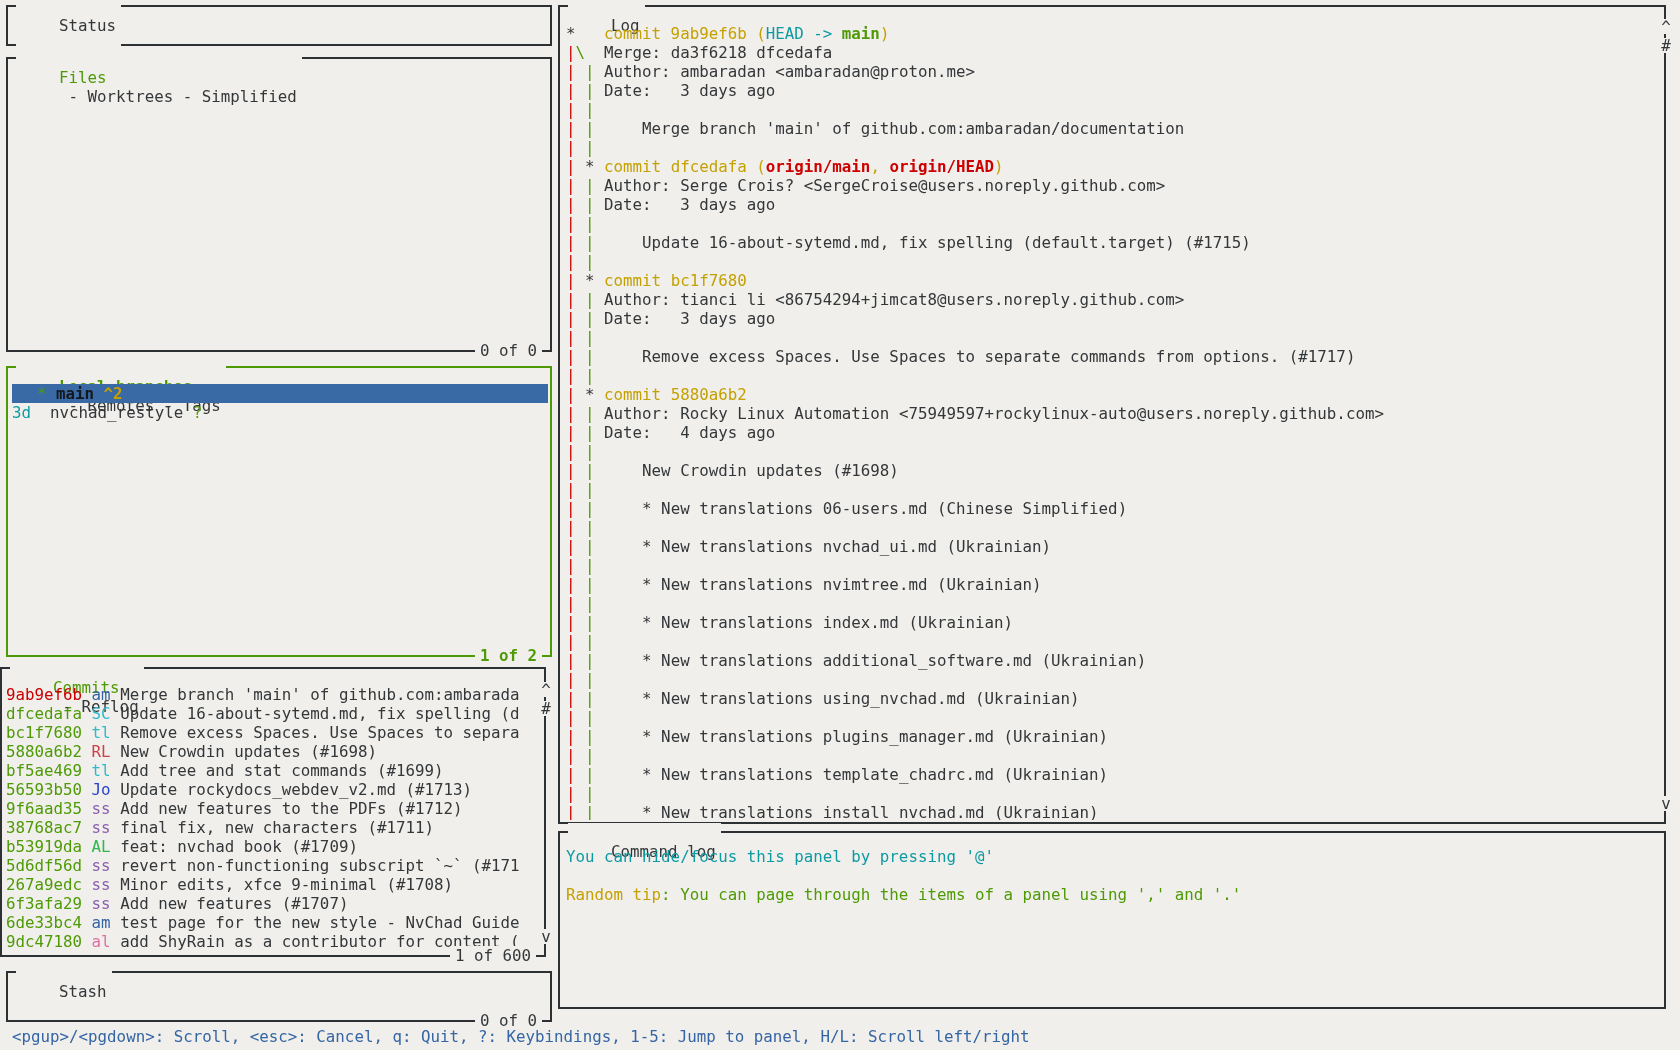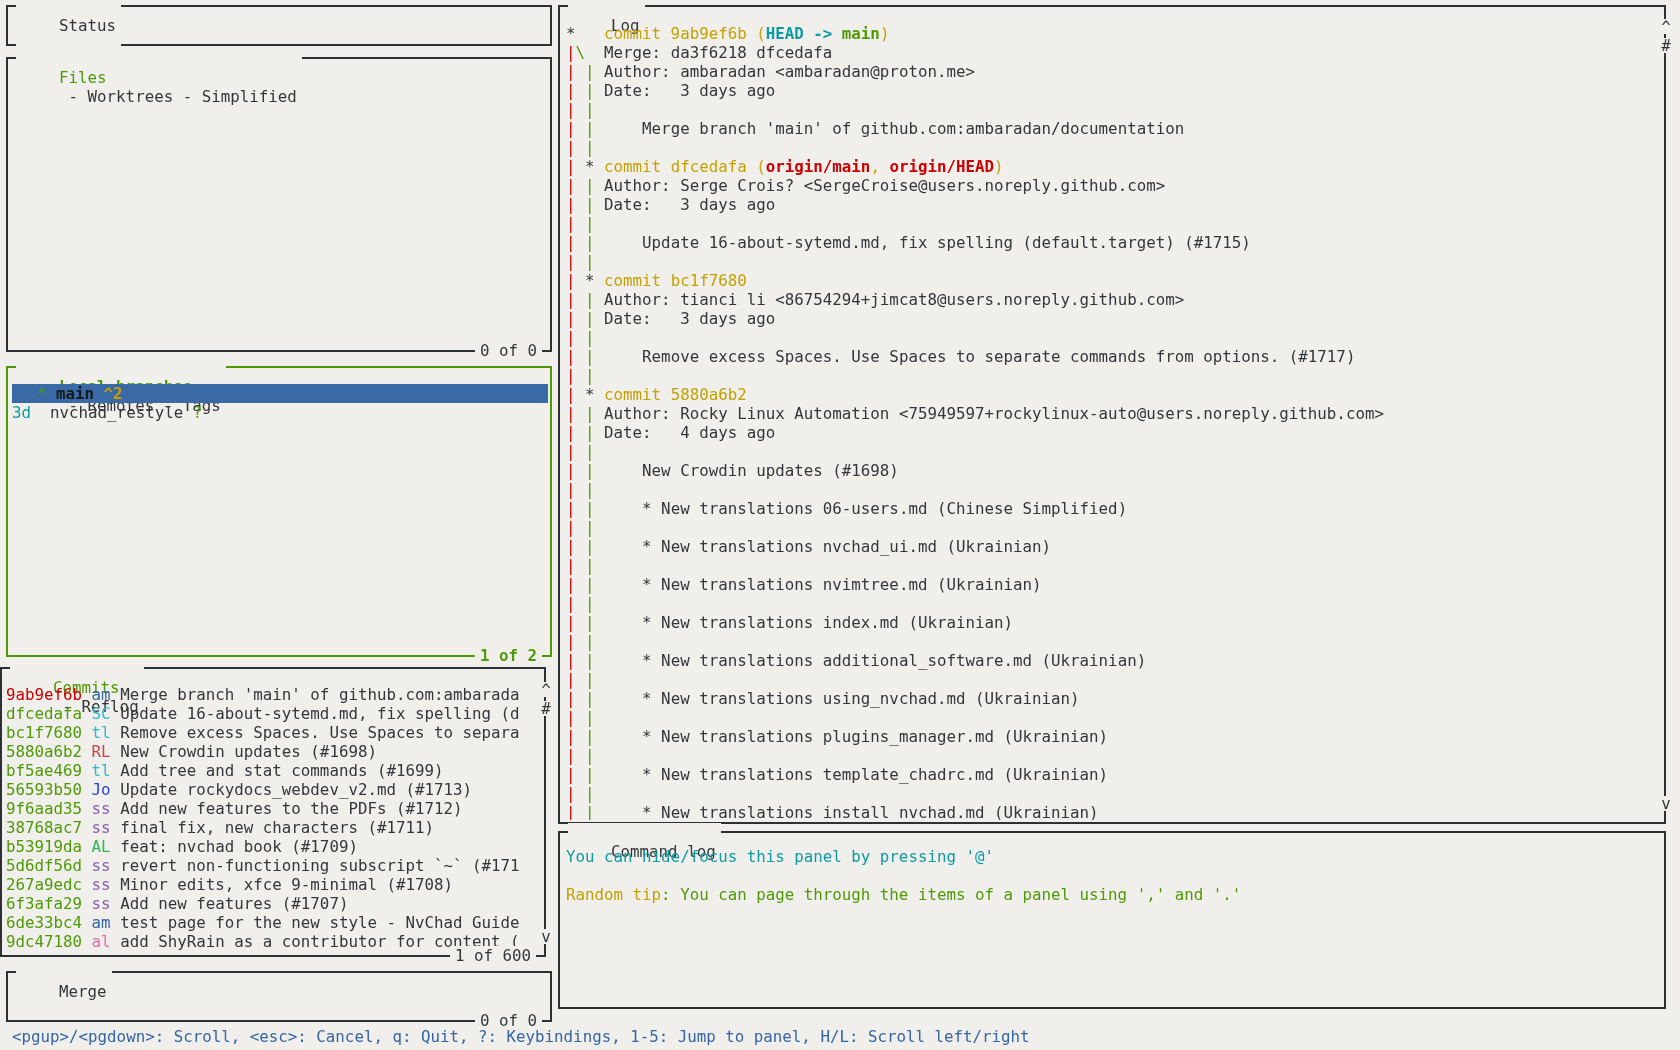--- a/index.html
+++ b/index.html
@@ -18,21 +18,21 @@
   .row.sel{background:var(--selbg);margin-left:-6px;padding-left:12px;margin-right:-2px}
   .sch{position:absolute;right:-9px;width:14px;text-align:center;background:var(--bg);line-height:15px;z-index:2;color:var(--fg)}
   #log .s-up{top:12px}#log .s-thumb{top:31px}#log .s-down{top:789px}
   #commits .s-up{top:13px}#commits .s-thumb{top:32px}#commits .s-down{top:260px}
   #log .rows{left:6px;top:17px}
   #cmdlog .rows{left:6px;top:14px}
   #bottombar{position:absolute;left:0;top:1026px;width:1680px;height:22px;display:flex;justify-content:space-between;padding:0 12px;box-sizing:border-box;line-height:21px;white-space:pre}
   .k-d{color:var(--fg)} .k-r{color:var(--red)} .k-g{color:var(--green)} .k-y{color:var(--yellow)}
   .k-b{color:var(--blue)} .k-c{color:var(--cyan)} .k-t{color:var(--teal)} .k-p{color:var(--purple)}
   .k-pk{color:var(--pink)} .k-db{color:var(--dkblue)} .k-lg{color:var(--ltgreen)} .k-sa{color:var(--salmon)}
-  .k-cb{color:var(--teal);font-weight:bold} .k-gb{color:var(--green);font-weight:bold}
+  .k-cb{color:var(--teal);font-weight:normal} .k-gb{color:var(--green);font-weight:bold}
   .k-rb{color:var(--red);font-weight:bold} .k-yb{color:var(--yellow);font-weight:bold}
   .k-selfg{color:var(--selfg);font-weight:bold}
   .k-pu{color:var(--purple);text-decoration:underline} .k-yu{color:var(--yellow);text-decoration:underline}
 </style>
 </head>
 <body>
 
 <div class="panel" id="status" style="left:6px;top:5px;width:546px;height:41px">
   <span class="ptitle">
     <span class="k-d">Status</span>
@@ -63,21 +63,21 @@
   </span>
   <div class="rows"><div class="row"><span class="k-r">9ab9ef6b</span><span class="k-d"> </span><span class="k-b">am</span><span class="k-d"> Merge branch 'main' of github.com:ambarada</span></div><div class="row"><span class="k-g">dfcedafa</span><span class="k-d"> </span><span class="k-c">SC</span><span class="k-d"> Update 16-about-sytemd.md, fix spelling (d</span></div><div class="row"><span class="k-g">bc1f7680</span><span class="k-d"> </span><span class="k-c">tl</span><span class="k-d"> Remove excess Spaces. Use Spaces to separa</span></div><div class="row"><span class="k-g">5880a6b2</span><span class="k-d"> </span><span class="k-sa">RL</span><span class="k-d"> New Crowdin updates (#1698)</span></div><div class="row"><span class="k-g">bf5ae469</span><span class="k-d"> </span><span class="k-c">tl</span><span class="k-d"> Add tree and stat commands (#1699)</span></div><div class="row"><span class="k-g">56593b50</span><span class="k-d"> </span><span class="k-db">Jo</span><span class="k-d"> Update rockydocs_webdev_v2.md (#1713)</span></div><div class="row"><span class="k-g">9f6aad35</span><span class="k-d"> </span><span class="k-p">ss</span><span class="k-d"> Add new features to the PDFs (#1712)</span></div><div class="row"><span class="k-g">38768ac7</span><span class="k-d"> </span><span class="k-p">ss</span><span class="k-d"> final fix, new characters (#1711)</span></div><div class="row"><span class="k-g">b53919da</span><span class="k-d"> </span><span class="k-lg">AL</span><span class="k-d"> feat: nvchad book (#1709)</span></div><div class="row"><span class="k-g">5d6df56d</span><span class="k-d"> </span><span class="k-p">ss</span><span class="k-d"> revert non-functioning subscript `~` (#171</span></div><div class="row"><span class="k-g">267a9edc</span><span class="k-d"> </span><span class="k-p">ss</span><span class="k-d"> Minor edits, xfce 9-minimal (#1708)</span></div><div class="row"><span class="k-g">6f3afa29</span><span class="k-d"> </span><span class="k-p">ss</span><span class="k-d"> Add new features (#1707)</span></div><div class="row"><span class="k-g">6de33bc4</span><span class="k-d"> </span><span class="k-b">am</span><span class="k-d"> test page for the new style - NvChad Guide</span></div><div class="row"><span class="k-g">9dc47180</span><span class="k-d"> </span><span class="k-pk">al</span><span class="k-d"> add ShyRain as a contributor for content (</span></div></div>
   <span class="sch s-up">^</span>
   <span class="sch s-thumb">#</span>
   <span class="sch s-down">v</span>
   <span class="pcount k-d">1 of 600</span>
 </div>
 
 <div class="panel" id="stash" style="left:6px;top:971px;width:546px;height:51px">
   <span class="ptitle">
-    <span class="k-d">Merge</span>
+    <span class="k-d">Stash</span>
   </span>
   <span class="pcount k-d">0 of 0</span>
 </div>
 
 <div class="panel" id="log" style="left:558px;top:5px;width:1108px;height:819px">
   <span class="ptitle">
     <span class="k-d">Log</span>
   </span>
   <div class="rows"><div class="row"><span class="k-d">*   </span><span class="k-y">commit 9ab9ef6b (</span><span class="k-cb">HEAD -&gt; </span><span class="k-gb">main</span><span class="k-y">)</span></div><div class="row"><span class="k-r">|</span><span class="k-g">\</span><span class="k-d">  Merge: da3f6218 dfcedafa</span></div><div class="row"><span class="k-r">| </span><span class="k-g">|</span><span class="k-d"> Author: ambaradan &lt;ambaradan@proton.me&gt;</span></div><div class="row"><span class="k-r">| </span><span class="k-g">|</span><span class="k-d"> Date:   3 days ago</span></div><div class="row"><span class="k-r">| </span><span class="k-g">|</span></div><div class="row"><span class="k-r">| </span><span class="k-g">|</span><span class="k-d">     Merge branch 'main' of github.com:ambaradan/documentation</span></div><div class="row"><span class="k-r">| </span><span class="k-g">|</span></div><div class="row"><span class="k-r">| </span><span class="k-d">* </span><span class="k-y">commit dfcedafa (</span><span class="k-rb">origin/main</span><span class="k-y">, </span><span class="k-rb">origin/HEAD</span><span class="k-y">)</span></div><div class="row"><span class="k-r">| </span><span class="k-g">|</span><span class="k-d"> Author: Serge Crois? &lt;SergeCroise@users.noreply.github.com&gt;</span></div><div class="row"><span class="k-r">| </span><span class="k-g">|</span><span class="k-d"> Date:   3 days ago</span></div><div class="row"><span class="k-r">| </span><span class="k-g">|</span></div><div class="row"><span class="k-r">| </span><span class="k-g">|</span><span class="k-d">     Update 16-about-sytemd.md, fix spelling (default.target) (#1715)</span></div><div class="row"><span class="k-r">| </span><span class="k-g">|</span></div><div class="row"><span class="k-r">| </span><span class="k-d">* </span><span class="k-y">commit bc1f7680</span></div><div class="row"><span class="k-r">| </span><span class="k-g">|</span><span class="k-d"> Author: tianci li &lt;86754294+jimcat8@users.noreply.github.com&gt;</span></div><div class="row"><span class="k-r">| </span><span class="k-g">|</span><span class="k-d"> Date:   3 days ago</span></div><div class="row"><span class="k-r">| </span><span class="k-g">|</span></div><div class="row"><span class="k-r">| </span><span class="k-g">|</span><span class="k-d">     Remove excess Spaces. Use Spaces to separate commands from options. (#1717)</span></div><div class="row"><span class="k-r">| </span><span class="k-g">|</span></div><div class="row"><span class="k-r">| </span><span class="k-d">* </span><span class="k-y">commit 5880a6b2</span></div><div class="row"><span class="k-r">| </span><span class="k-g">|</span><span class="k-d"> Author: Rocky Linux Automation &lt;75949597+rockylinux-auto@users.noreply.github.com&gt;</span></div><div class="row"><span class="k-r">| </span><span class="k-g">|</span><span class="k-d"> Date:   4 days ago</span></div><div class="row"><span class="k-r">| </span><span class="k-g">|</span></div><div class="row"><span class="k-r">| </span><span class="k-g">|</span><span class="k-d">     New Crowdin updates (#1698)</span></div><div class="row"><span class="k-r">| </span><span class="k-g">|</span></div><div class="row"><span class="k-r">| </span><span class="k-g">|</span><span class="k-d">     * New translations 06-users.md (Chinese Simplified)</span></div><div class="row"><span class="k-r">| </span><span class="k-g">|</span></div><div class="row"><span class="k-r">| </span><span class="k-g">|</span><span class="k-d">     * New translations nvchad_ui.md (Ukrainian)</span></div><div class="row"><span class="k-r">| </span><span class="k-g">|</span></div><div class="row"><span class="k-r">| </span><span class="k-g">|</span><span class="k-d">     * New translations nvimtree.md (Ukrainian)</span></div><div class="row"><span class="k-r">| </span><span class="k-g">|</span></div><div class="row"><span class="k-r">| </span><span class="k-g">|</span><span class="k-d">     * New translations index.md (Ukrainian)</span></div><div class="row"><span class="k-r">| </span><span class="k-g">|</span></div><div class="row"><span class="k-r">| </span><span class="k-g">|</span><span class="k-d">     * New translations additional_software.md (Ukrainian)</span></div><div class="row"><span class="k-r">| </span><span class="k-g">|</span></div><div class="row"><span class="k-r">| </span><span class="k-g">|</span><span class="k-d">     * New translations using_nvchad.md (Ukrainian)</span></div><div class="row"><span class="k-r">| </span><span class="k-g">|</span></div><div class="row"><span class="k-r">| </span><span class="k-g">|</span><span class="k-d">     * New translations plugins_manager.md (Ukrainian)</span></div><div class="row"><span class="k-r">| </span><span class="k-g">|</span></div><div class="row"><span class="k-r">| </span><span class="k-g">|</span><span class="k-d">     * New translations template_chadrc.md (Ukrainian)</span></div><div class="row"><span class="k-r">| </span><span class="k-g">|</span></div><div class="row"><span class="k-r">| </span><span class="k-g">|</span><span class="k-d">     * New translations install_nvchad.md (Ukrainian)</span></div></div>
   <span class="sch s-up">^</span>

